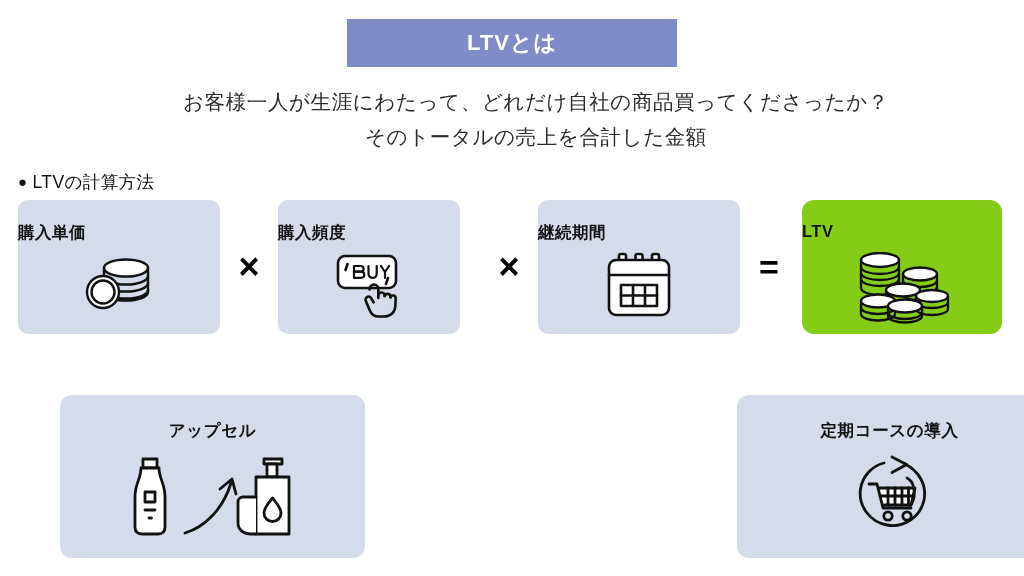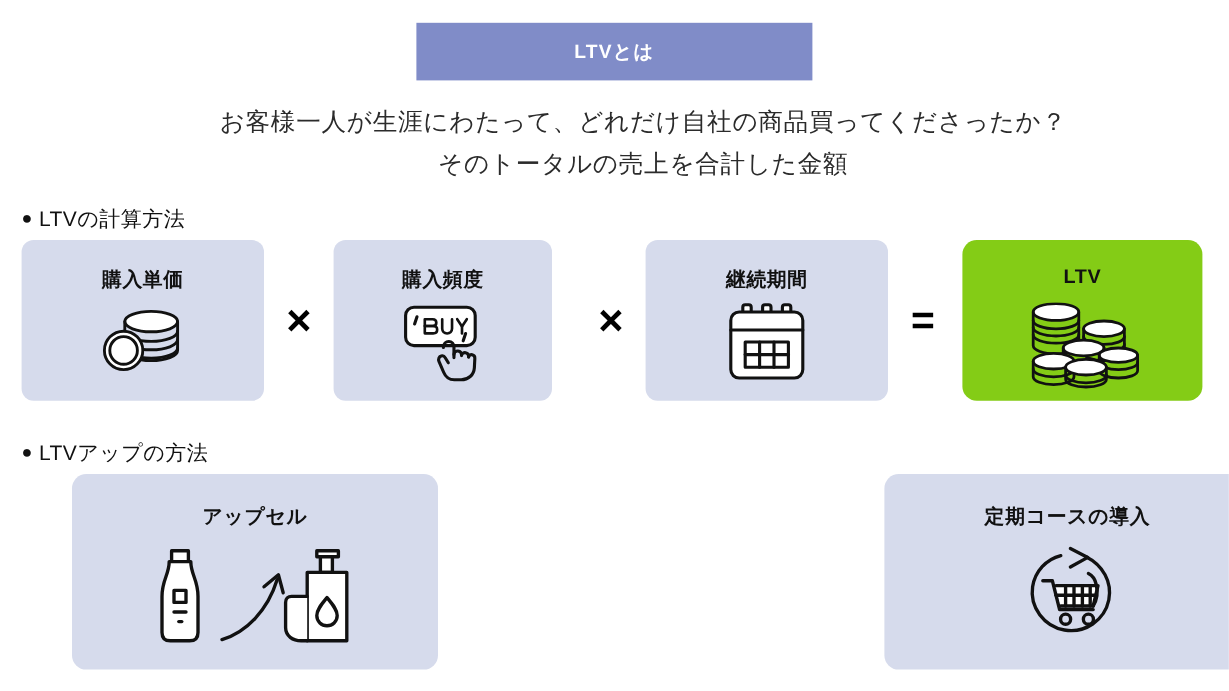--- a/index.html
+++ b/index.html
@@ -29,21 +29,21 @@
     top: 19px;
     width: 330px;
     height: 48px;
     background: #808cc8;
     display: flex;
     align-items: center;
     justify-content: center;
   }
   .title-banner .title-text {
     color: #ffffff;
-    font-size: 16px;
+    font-size: 22px;
     font-weight: bold;
     letter-spacing: 1px;
   }
 
   
   .subtitle {
     position: absolute;
     left: 0;
     top: 84px;
     width: 1024px;
@@ -88,21 +88,20 @@
     background: #d6dbec;
     border-radius: 10px;
     box-sizing: border-box;
   }
   .card.square { border-radius: 12px; background: #84cc16; }
   .card-label {
     position: absolute;
     top: 22px;
     left: 0;
     width: 100%;
-    text-align: center;
     font-size: 16.5px;
     font-weight: bold;
     color: #111111;
     letter-spacing: 0.5px;
   }
   .card-icon {
     position: absolute;
     top: 52px;
     left: 0;
     width: 100%;
@@ -293,23 +292,20 @@
 
           <ellipse cx="55" cy="54" rx="17" ry="6.5" fill="#ffffff"></ellipse>
           <path d="M38 54 V64 C38 67.6 45.6 70.5 55 70.5 C64.4 70.5 72 67.6 72 64 V54"></path>
           <path d="M38 60.5 C38 64.1 45.6 67 55 67 C64.4 67 72 64.1 72 60.5"></path>
         </svg>
       </div>
     </div>
 
   </div>
 
-  <div class="section-heading" id="heading-up">
-    <span class="bullet">●</span><span>LTVアップの方法</span>
-  </div>
 
   <div class="methods-row">
 
     <div class="method-card" id="method-upsell">
       <div class="method-label">アップセル</div>
       <div class="method-icon">
         <svg width="188" height="88" viewBox="0 0 188 88" fill="none" stroke="#111111" stroke-width="2.8" stroke-linejoin="round" stroke-linecap="round">
 
           <path d="M24 6 H38 V15 H24 Z" fill="#ffffff"></path>
           <path d="M22 15 H40 C40 26 46 30 46 44 V74 C46 79 43 81 39 81 H23 C19 81 16 79 16 74 V44 C16 30 22 26 22 15 Z" fill="#ffffff"></path>

